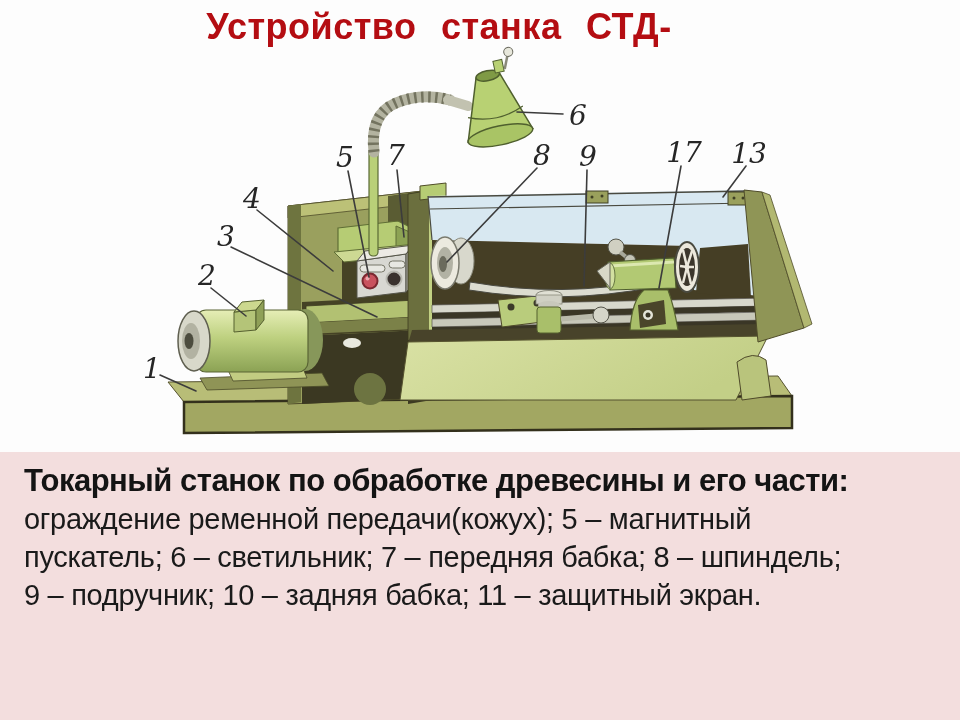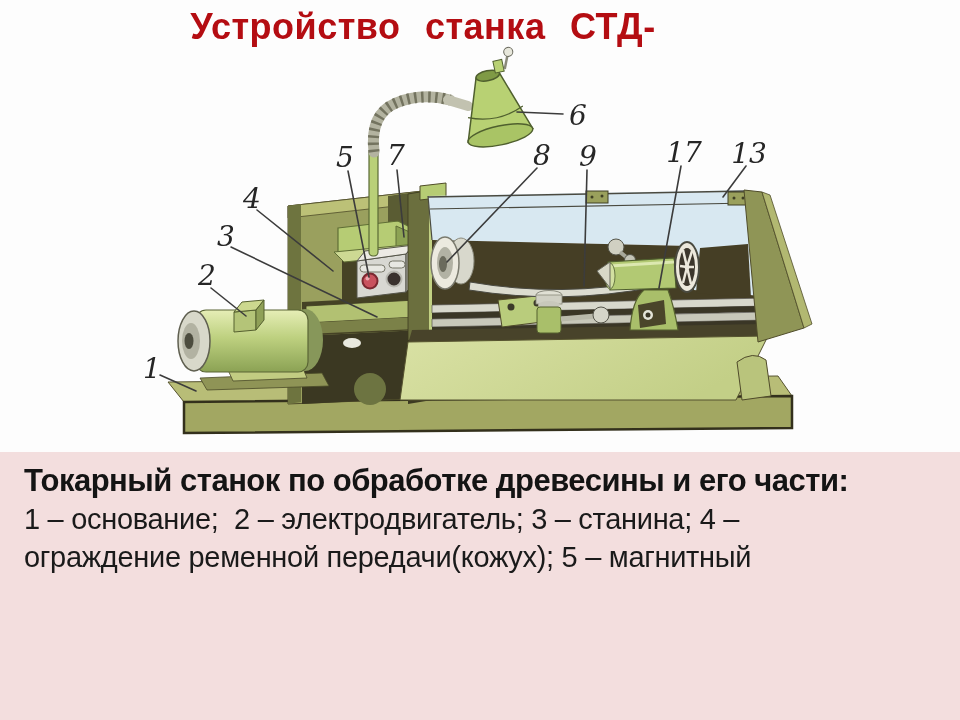--- a/index.html
+++ b/index.html
@@ -1,21 +1,21 @@
 <!DOCTYPE html>
 <html><head>
 <meta charset="utf-8">
 <style>
   html,body{margin:0;padding:0;}
   body{width:960px;height:720px;overflow:hidden;background:#fdfdfd;
        font-family:"Liberation Sans", sans-serif;}
   .slide{position:relative;width:960px;height:720px;background:#fdfdfd;}
 
   
-  .title{position:absolute;top:6px;left:0;width:846px;text-align:center;
+  .title{position:absolute;top:6px;left:16px;width:846px;text-align:center;
          font-size:36px;font-weight:bold;color:#b40d12;letter-spacing:.5px;
          word-spacing:14px;white-space:pre;}
 
   
   .figure{position:absolute;top:0;left:0;width:960px;height:452px;}
   .figure svg{position:absolute;top:0;left:0;}
   .callout{position:absolute;transform:translate(-50%,-50%);
            font-family:"DejaVu Serif", serif;font-style:italic;
            font-size:28px;color:#262626;line-height:1;}
 
@@ -226,18 +226,19 @@
     <div class="callout" style="left:578px;top:116px">6</div>
     <div class="callout" style="left:396px;top:156px">7</div>
     <div class="callout" style="left:542px;top:156px">8</div>
     <div class="callout" style="left:588px;top:157px">9</div>
     <div class="callout" style="left:684px;top:153px">17</div>
     <div class="callout" style="left:749px;top:154px">13</div>
   </div>
 
   <div class="caption">
     <div class="caption-heading">Токарный станок по обработке древесины и его части:</div>
-    <div class="caption-line">1 – основание;  2 – электродвигатель; 3 – станина; 4 –</div>
     <div class="caption-line">ограждение ременной передачи(кожух); 5 – магнитный</div>
+    <div class="caption-line">пускатель; 6 – светильник; 7 – передняя бабка; 8 – шпиндель;</div>
+    <div class="caption-line">9 – подручник; 10 – задняя бабка; 11 – защитный экран.</div>
     <div class="caption-strip"></div>
   </div>
 
 </div>
 
 </body></html>

